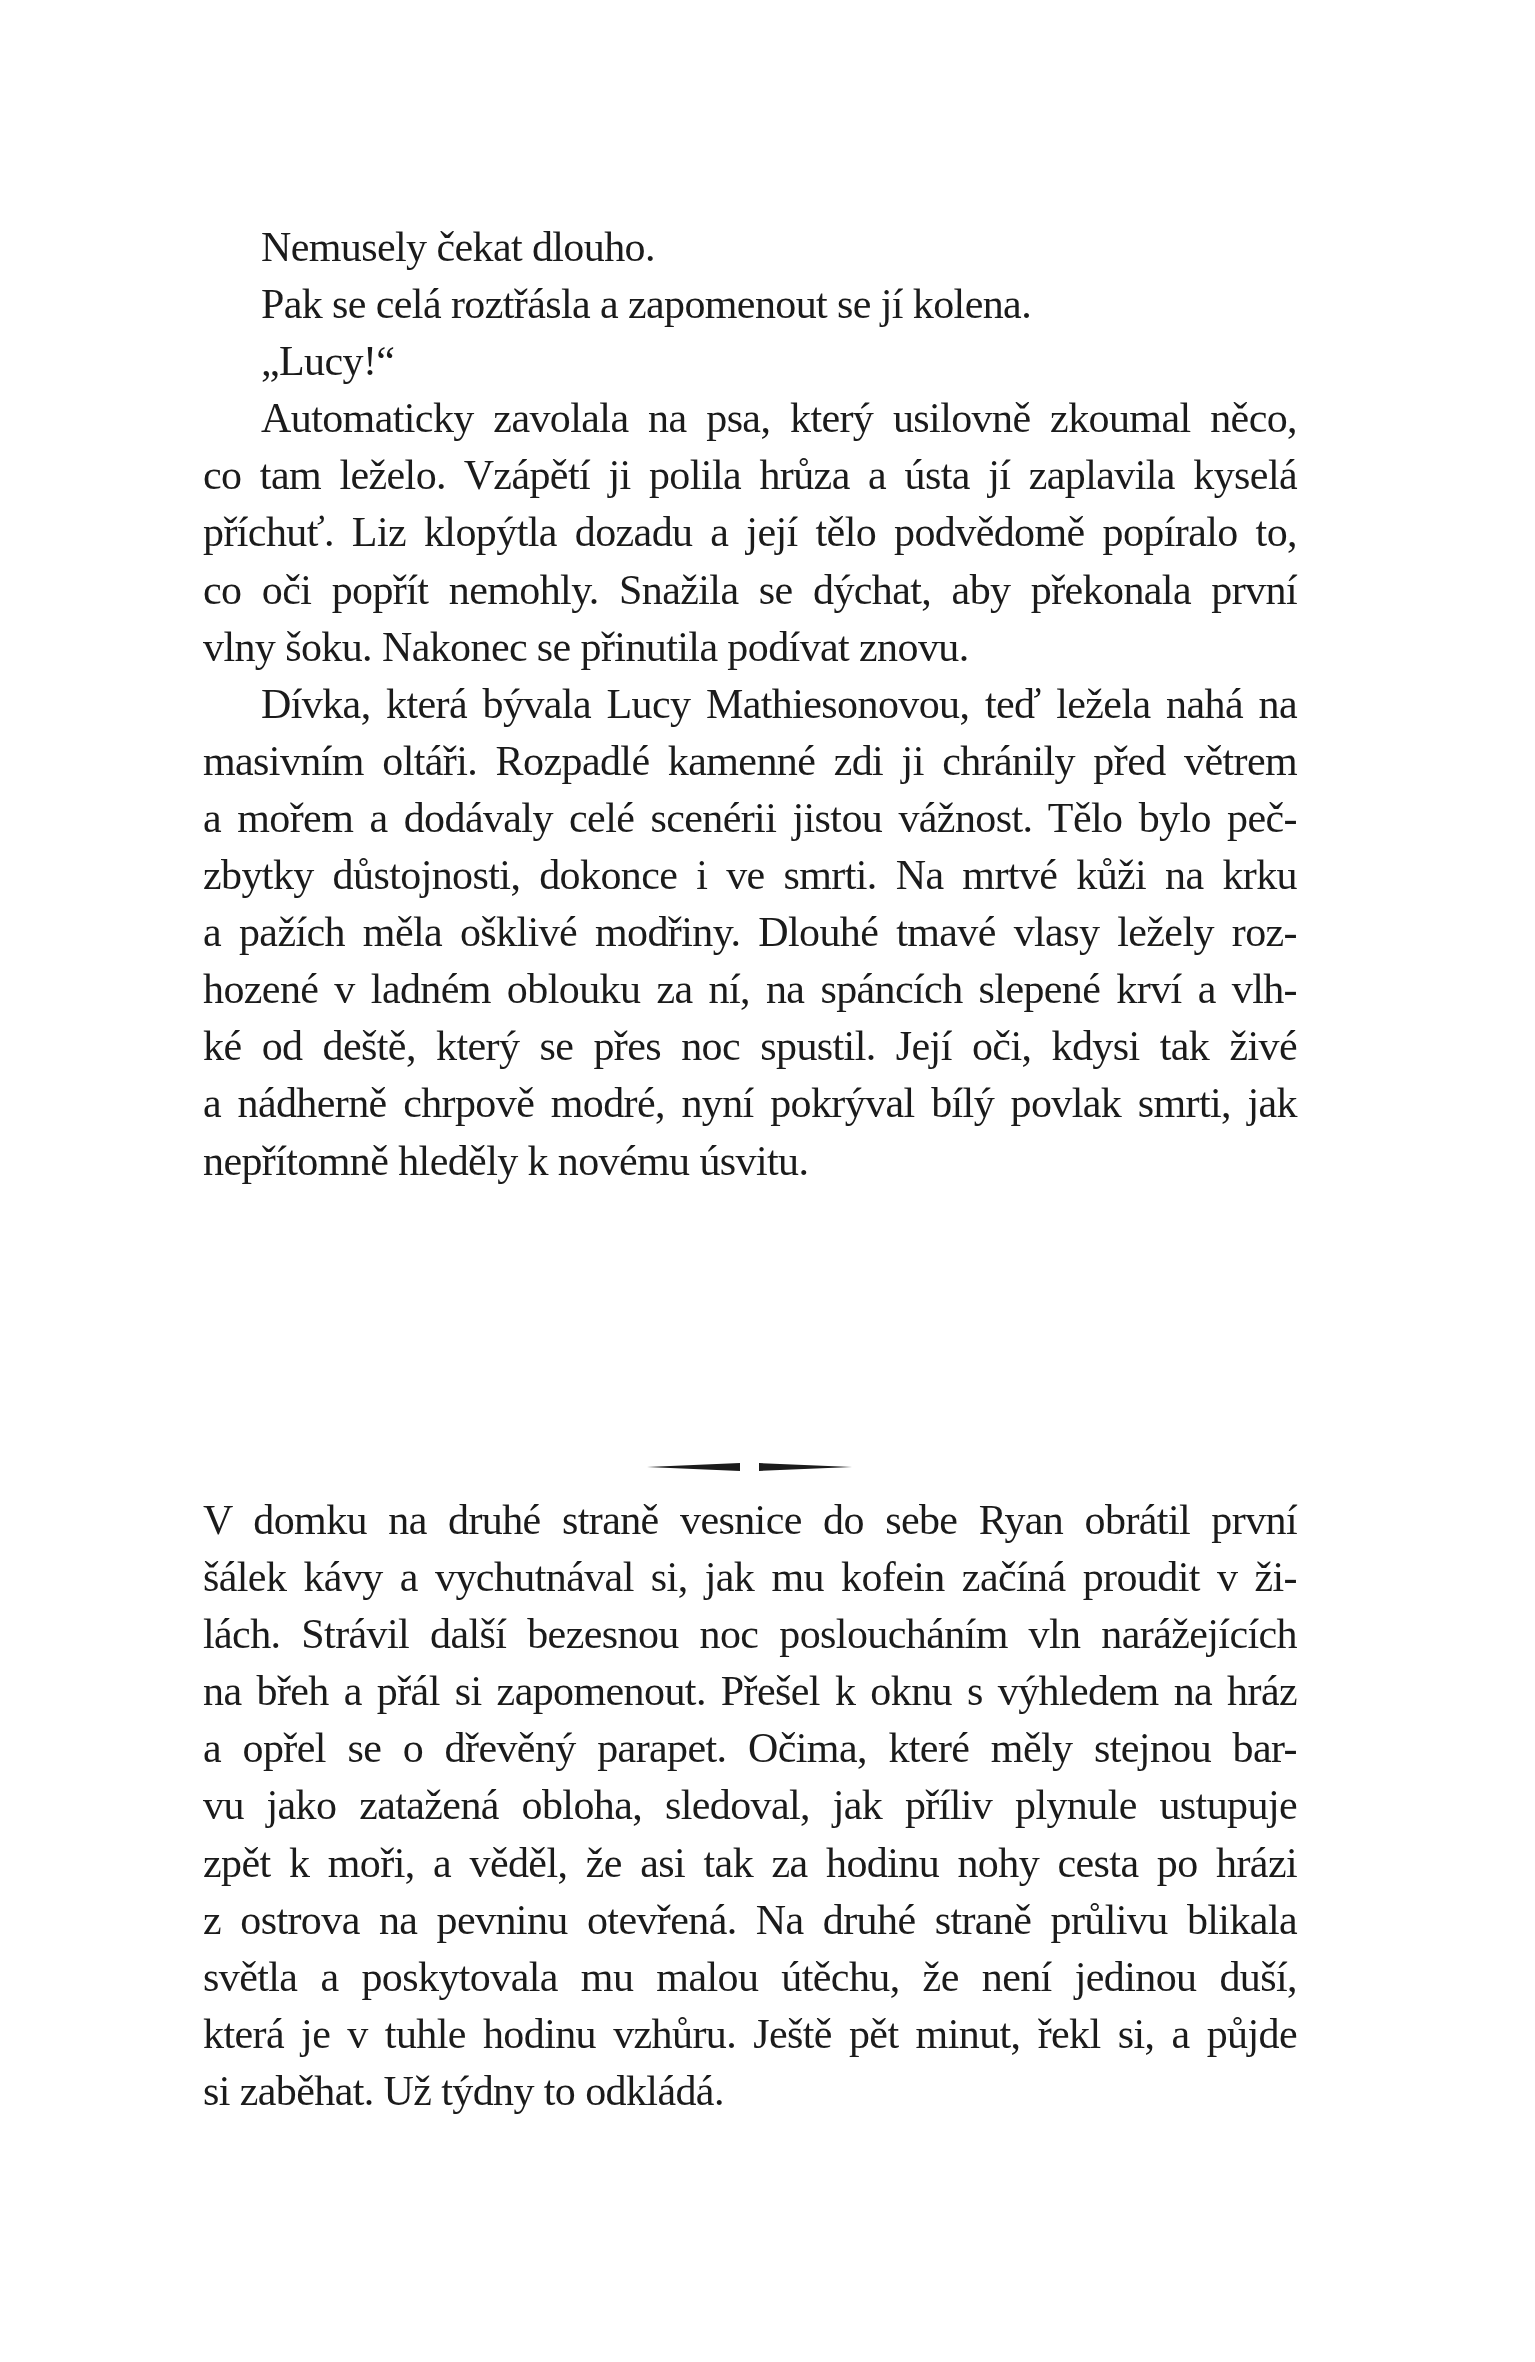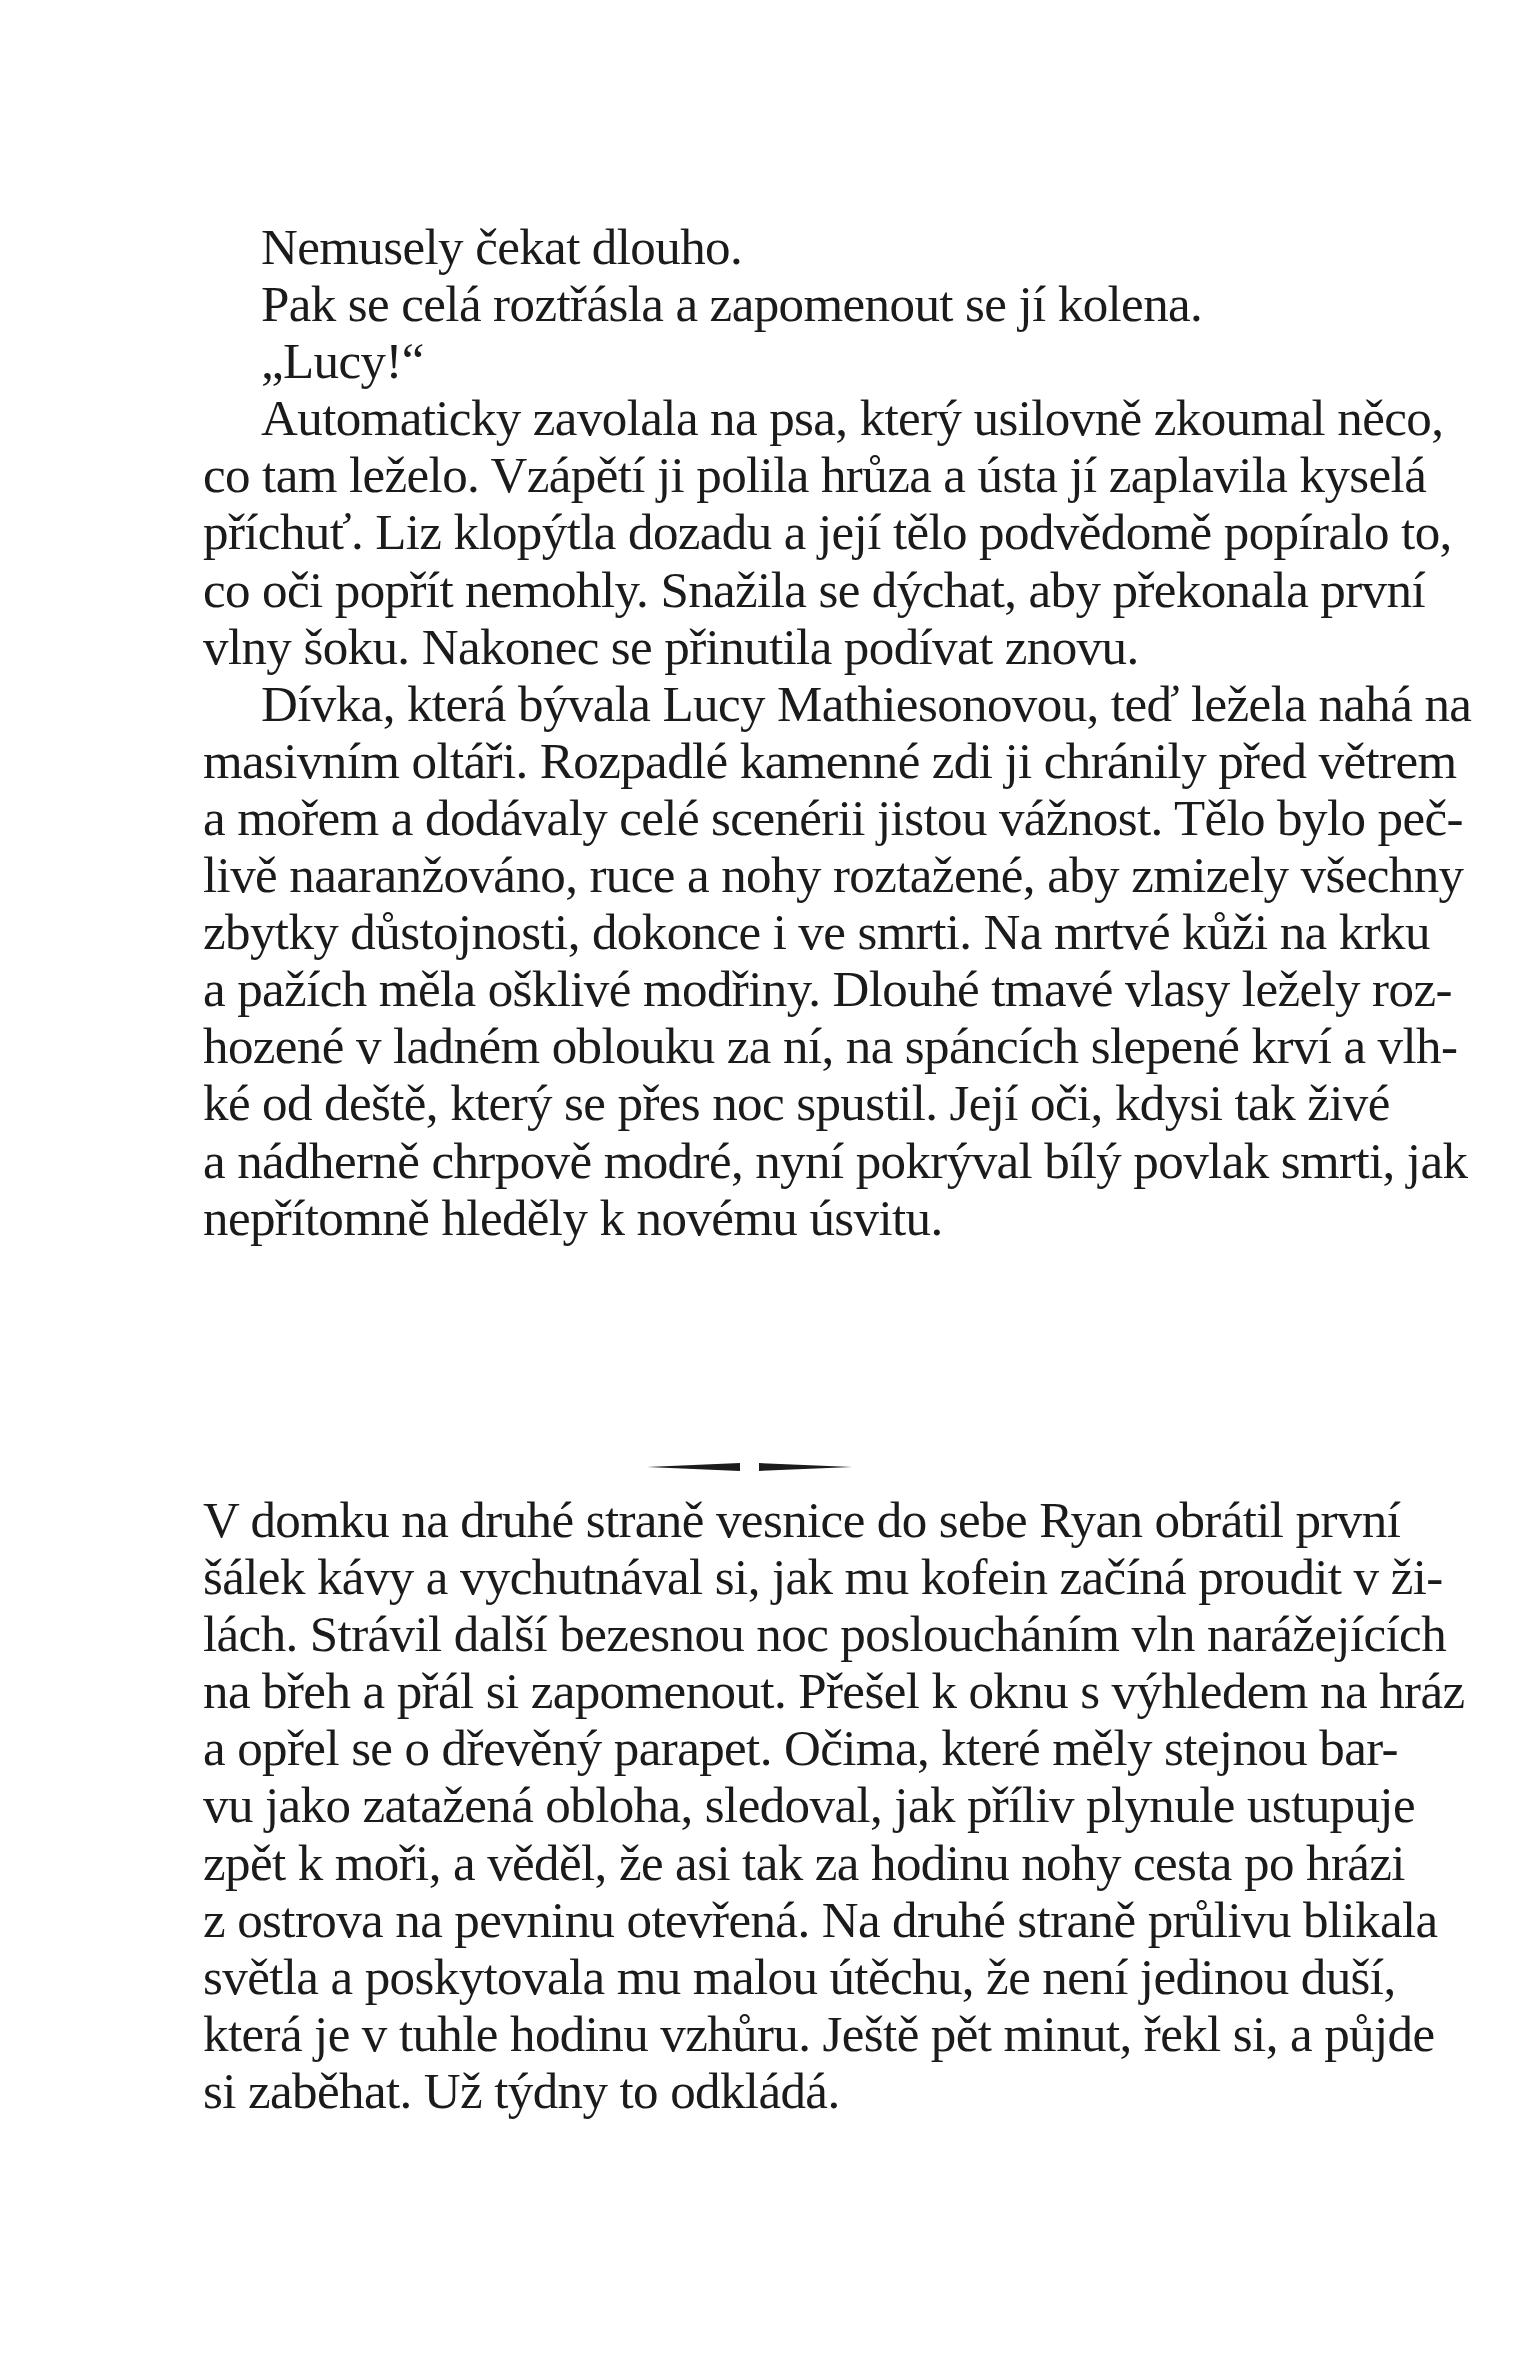--- a/index.html
+++ b/index.html
@@ -25,21 +25,21 @@
       position: absolute;
       left: 0;
       width: 1094px;
     }
     .section-1 { top: 219px; }
     .section-2 { top: 1492px; }
     .line {
       display: block;
       height: 57.1px;
       line-height: 57.1px;
-      font-size: 51px;
+      font-size: 42px;
       letter-spacing: -0.6px;
       white-space: nowrap;
       text-align: justify;
       text-align-last: justify;
       overflow: visible;
     }
     .line.last {
       text-align: left;
       text-align-last: left;
     }
@@ -84,21 +84,20 @@
       <span class="line">co tam leželo. Vzápětí ji polila hrůza a ústa jí zaplavila kyselá</span>
       <span class="line">příchuť. Liz klopýtla dozadu a její tělo podvědomě popíralo to,</span>
       <span class="line">co oči popřít nemohly. Snažila se dýchat, aby překonala první</span>
       <span class="line last">vlny šoku. Nakonec se přinutila podívat znovu.</span>
     </div>
 
     <div>
       <span class="line indent">Dívka, která bývala Lucy Mathiesonovou, teď ležela nahá na</span>
       <span class="line">masivním oltáři. Rozpadlé kamenné zdi ji chránily před větrem</span>
       <span class="line">a mořem a dodávaly celé scenérii jistou vážnost. Tělo bylo peč-</span>
-      <span class="line">livě naaranžováno, ruce a nohy roztažené, aby zmizely všechny</span>
       <span class="line">zbytky důstojnosti, dokonce i ve smrti. Na mrtvé kůži na krku</span>
       <span class="line">a pažích měla ošklivé modřiny. Dlouhé tmavé vlasy ležely roz-</span>
       <span class="line">hozené v ladném oblouku za ní, na spáncích slepené krví a vlh-</span>
       <span class="line">ké od deště, který se přes noc spustil. Její oči, kdysi tak živé</span>
       <span class="line">a nádherně chrpově modré, nyní pokrýval bílý povlak smrti, jak</span>
       <span class="line last">nepřítomně hleděly k novému úsvitu.</span>
     </div>
   </div>
 
   <div class="section section-2">

